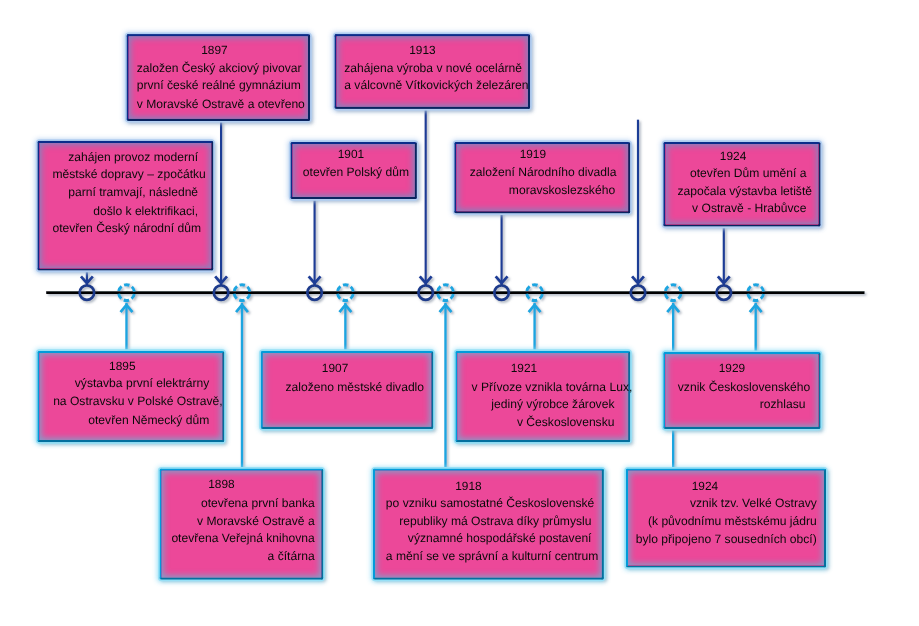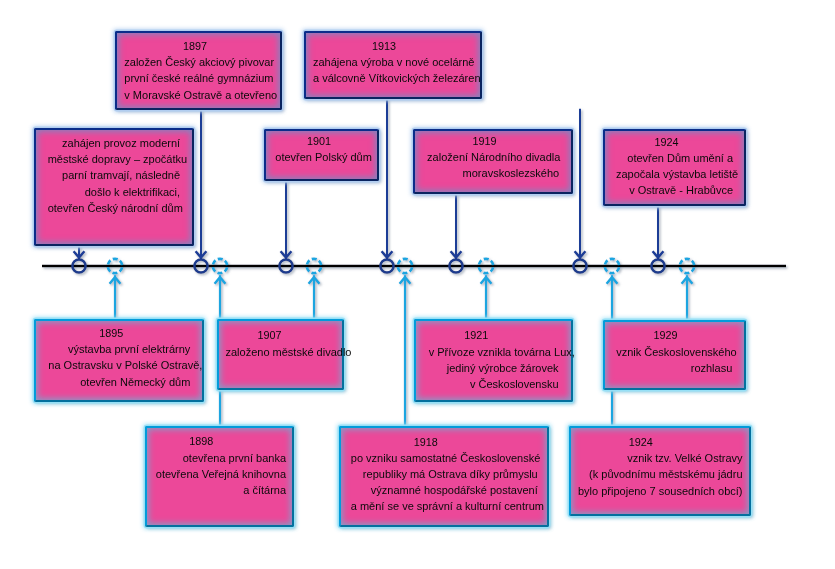--- a/index.html
+++ b/index.html
@@ -139,25 +139,26 @@
       <div class="yr" style="margin-left:-16.2px">1895</div>
       <div class="ln">výstavba první elektrárny</div>
       <div class="ln">na Ostravsku v Polské Ostravě,</div>
       <div class="ln">otevřen Německý dům</div>
     </div>
   </div>
   <div class="box box-below" style="left:145.4px;top:426.0px;width:148.7px;height:101.3px">
     <div class="box-inner" style="padding:5.3px 6.0px 0 6.0px">
       <div class="yr" style="margin-left:-36.8px">1898</div>
       <div class="ln">otevřena první banka</div>
+      <div class="ln">v Moravské Ostravě a</div>
       <div class="ln">otevřena Veřejná knihovna</div>
       <div class="ln">a čítárna</div>
     </div>
   </div>
-  <div class="box box-below" style="left:217px;top:318.8px;width:127px;height:71.0px">
+  <div class="box box-below" style="left:237px;top:318.8px;width:157px;height:71.0px">
     <div class="box-inner" style="padding:6.6px 6.5px 0 6.5px">
       <div class="yr" style="margin-left:-21.8px">1907</div>
       <div class="ln">založeno městské divadlo</div>
     </div>
   </div>
   <div class="box box-below" style="left:339.1px;top:425.8px;width:210.3px;height:101.5px">
     <div class="box-inner" style="padding:5.8px 9.7px 0 9.7px">
       <div class="yr" style="margin-left:-36.8px">1918</div>
       <div class="ln">po vzniku samostatné Československé</div>
       <div class="ln">republiky má Ostrava díky průmyslu</div>

